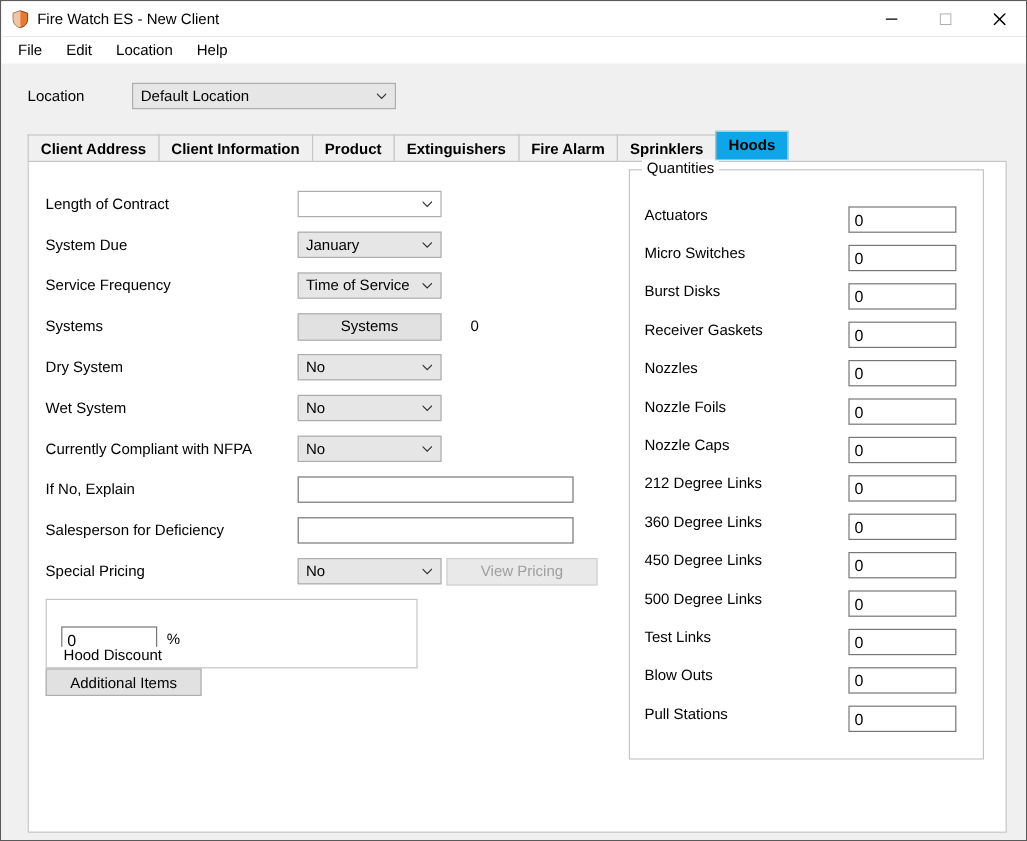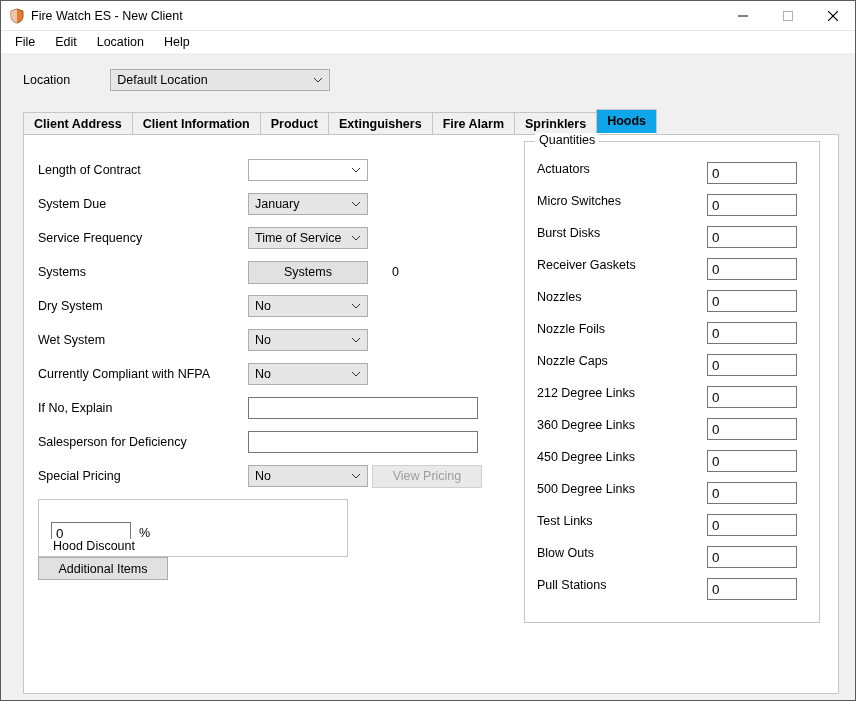--- a/index.html
+++ b/index.html
@@ -169,21 +169,21 @@
   .addl { width:130px; }
 
   
   .rightcol {
     padding: 6px 18px 14px 0;
     flex:1;
   }
   .qtybox {
     border:1px solid #c5c5c5;
     position:relative;
-    padding:20px 12px 12px 12px;
+    padding:30px 12px 12px 12px;
   }
   .qtybox .legend {
     position:absolute;
     top:-9px; left:10px;
     background:#fff;
     padding:0 4px;
   }
   .qtyrow {
     display:flex;
     align-items:flex-start;
@@ -351,21 +351,21 @@
       <div class="formrow">
         <span class="lbl">Special Pricing</span>
         <div class="combo ctl">
           <span>No</span>
           <span class="chev">
               <svg viewBox="0 0 8 8">
                 <path d="M0 2 L4 6 L8 2" fill="none" stroke="#333" stroke-width="1"></path>
               </svg>
             </span>
         </div>
-        <div class="btn disabled" style="margin-left:4px;width:110px">
+        <div class="btn disabled" style="margin-left:4px;width:126px">
           <span>View Pricing</span>
         </div>
       </div>
 
       <div class="groupbox">
         <span class="legend">Hood Discount</span>
         <div class="hooddisc">
           <input class="textinput" value="0" style="">
           <span>%</span>
         </div>

